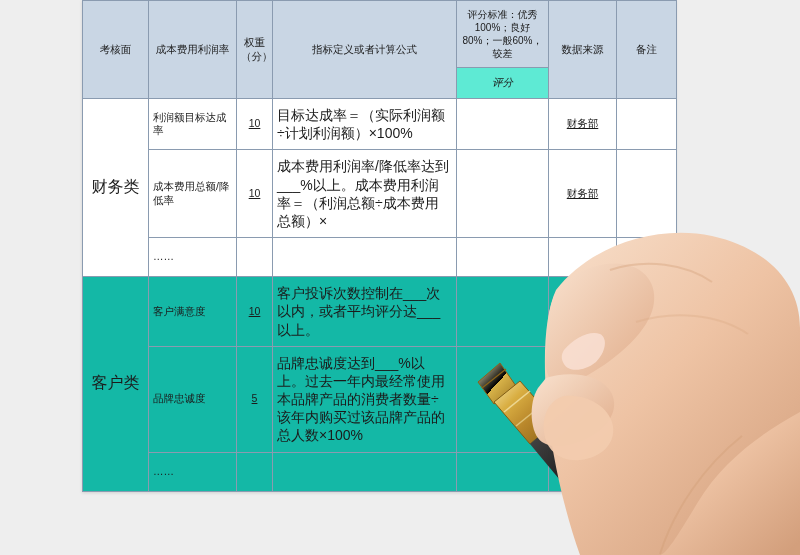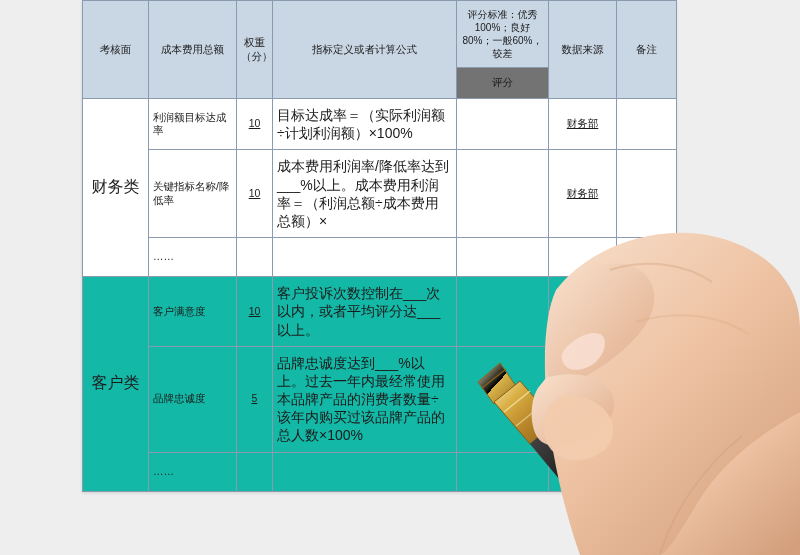--- a/index.html
+++ b/index.html
@@ -56,24 +56,25 @@
   }
   .hdr-criteria {
     background: #c9d6e4;
     text-align: center;
     font-weight: bold;
     height: 30px;
     padding: 2px 3px;
     font-size: 10px;
   }
   .hdr-score {
-    background: #737373;
+    background: #5eead4;
     text-align: center;
     font-weight: bold;
     height: 16px;
+    font-style: italic;
   }
 
   .cat {
     background: #dce6f1;
     text-align: center;
     font-weight: bold;
     font-size: 16px;
   }
   .row-shade td { background: #14b8a6; }
   .row-plain td { background: #ffffff; }
@@ -108,21 +109,21 @@
         <col class="c2">
         <col class="c3">
         <col class="c4">
         <col class="c5">
         <col class="c6">
     </colgroup>
     <tbody>
 
       <tr>
         <td class="hdr" rowspan="2">考核面</td>
-        <td class="hdr" rowspan="2">成本费用总额</td>
+        <td class="hdr" rowspan="2">成本费用利润率</td>
         <td class="hdr" rowspan="2">
           <div>权重</div>
           <div>（分）</div>
         </td>
         <td class="hdr" rowspan="2">指标定义或者计算公式</td>
         <td class="hdr-criteria">评分标准：优秀100%；良好80%；一般60%，较差</td>
         <td class="hdr" rowspan="2">数据来源</td>
         <td class="hdr" rowspan="2">备注</td>
       </tr>
       <tr>
@@ -132,21 +133,21 @@
       <tr class="row-plain">
         <td class="cat" rowspan="3">财务类</td>
         <td class="left h-tall">利润额目标达成率</td>
         <td class="center">10</td>
         <td class="left formula">目标达成率＝（实际利润额÷计划利润额）×100%</td>
         <td></td>
         <td class="center">财务部</td>
         <td></td>
       </tr>
       <tr class="row-plain">
-        <td class="left h-big">关键指标名称/降低率</td>
+        <td class="left h-big">成本费用总额/降低率</td>
         <td class="center">10</td>
         <td class="left formula">成本费用利润率/降低率达到___%以上。成本费用利润率＝（利润总额÷成本费用总额）×</td>
         <td></td>
         <td class="center">财务部</td>
         <td></td>
       </tr>
       <tr class="row-plain">
         <td class="left h-dots">……</td>
         <td class="center"></td>
         <td class="left formula"></td>

